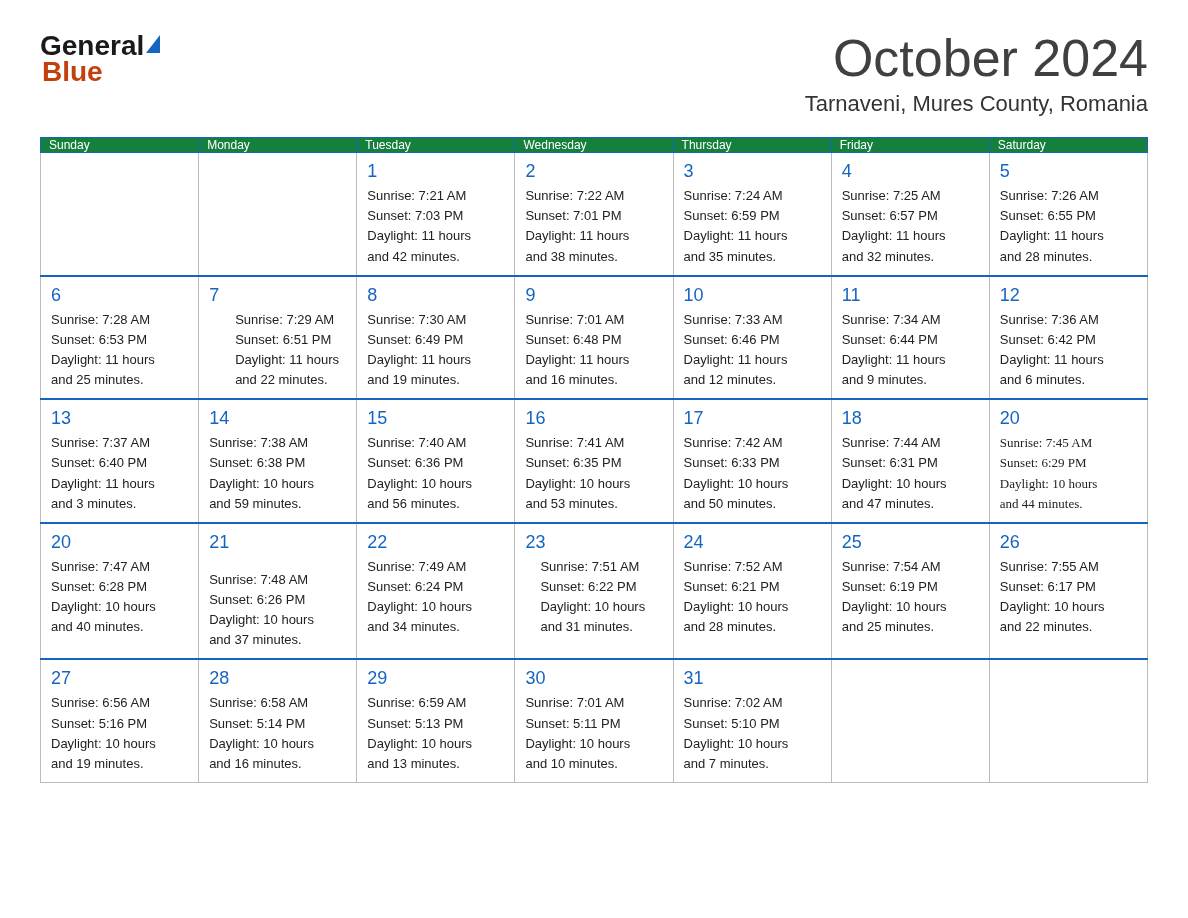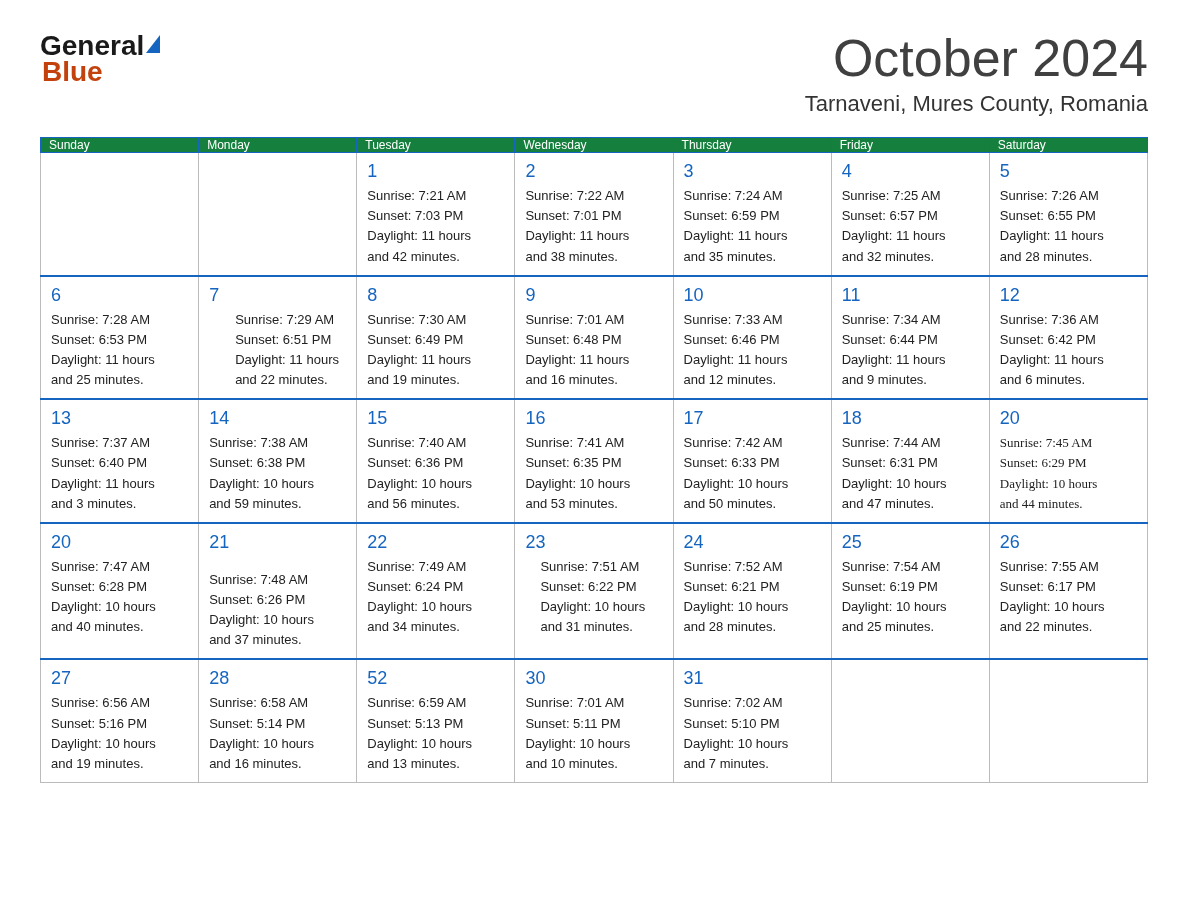--- a/index.html
+++ b/index.html
@@ -325,21 +325,21 @@
 and 19 minutes.</div>
         </td>
         <td>
           <div class="day-number">28</div>
           <div class="day-info" style="white-space: pre-line;">Sunrise: 6:58 AM
 Sunset: 5:14 PM
 Daylight: 10 hours
 and 16 minutes.</div>
         </td>
         <td>
-          <div class="day-number">52</div>
+          <div class="day-number">29</div>
           <div class="day-info" style="white-space: pre-line;">Sunrise: 6:59 AM
 Sunset: 5:13 PM
 Daylight: 10 hours
 and 13 minutes.</div>
         </td>
         <td>
           <div class="day-number">30</div>
           <div class="day-info" style="white-space: pre-line;">Sunrise: 7:01 AM
 Sunset: 5:11 PM
 Daylight: 10 hours

